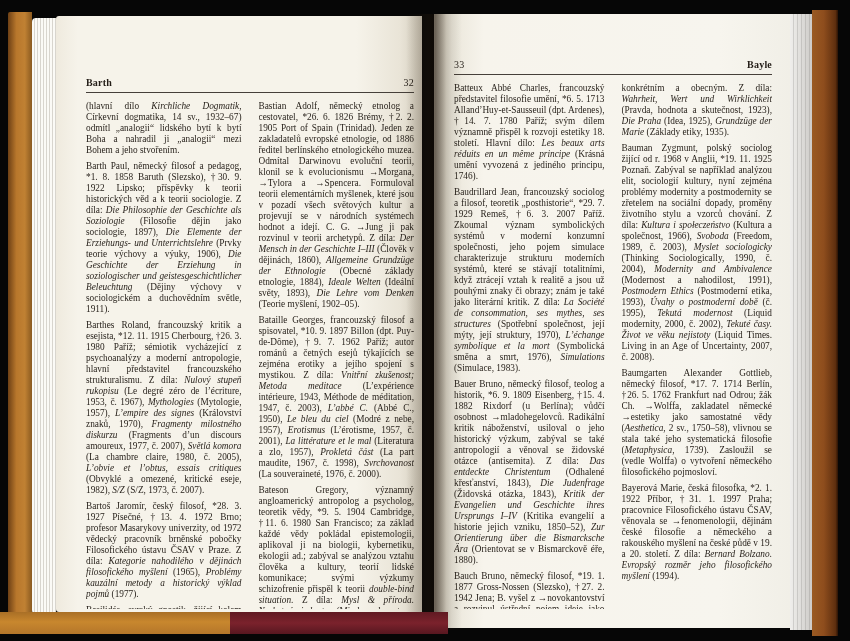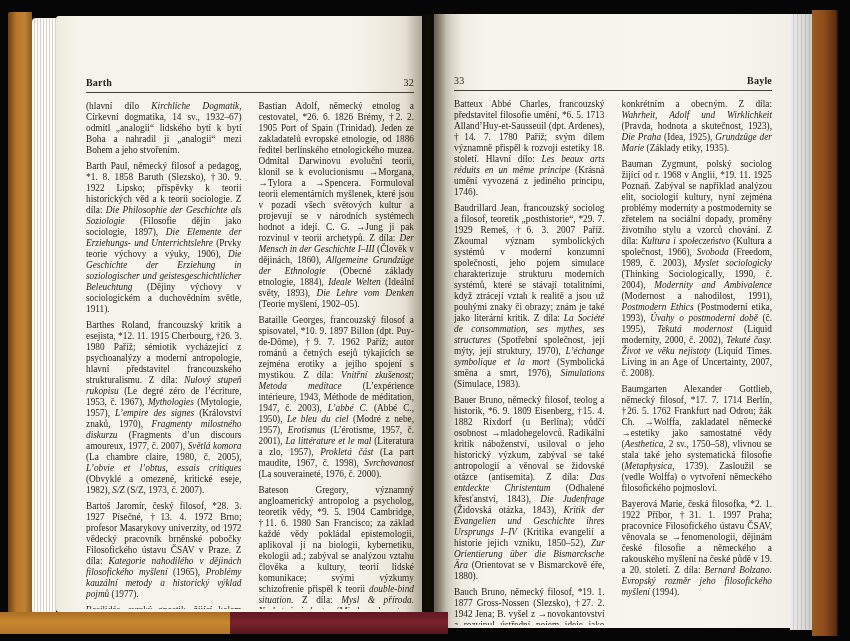--- a/index.html
+++ b/index.html
@@ -40,21 +40,21 @@
   }
   .page-left{
     left:56px;top:16px;width:366px;height:596px;
     background:linear-gradient(to right,#efeade 0,#f6f3ea 6%,#f6f3ea 82%,#e9e4d7 94%,#d3ccbc 100%);
     border-radius:3px 0 0 3px;
     padding:60px 8px 0 30px;
   }
   .page-right{
     left:434px;top:14px;width:356px;height:614px;
     background:linear-gradient(to right,#c4bcab 0,#ebe7db 5%,#f7f4ec 14%,#f7f5ee 80%,#f1efe7 100%);
-    padding:60px 18px 0 20px;
+    padding:44px 18px 0 20px;
   }
   .gutter{
     left:406px;top:14px;width:56px;height:616px;
     background:linear-gradient(to right,rgba(40,28,14,0) 0,rgba(40,28,14,.30) 40%,rgba(22,13,5,.52) 52%,rgba(40,28,14,.14) 72%,rgba(40,28,14,0) 100%);
     pointer-events:none;
   }
   
   .pagehead{
     display:flex;justify-content:space-between;align-items:flex-end;
     font-size:10px;line-height:14px;
@@ -125,21 +125,21 @@
     <span class="ph-bold">Bayle</span>
   </div>
   <div class="cols">
     <div class="col">
         <p class="entry"><span class="lead">Batteux</span><span> Abbé Charles, francouzský představitel filosofie umění, *6. 5. 1713 Alland’Huy-et-Sausseuil (dpt. Ardenes), †14. 7. 1780 Paříž; svým dílem významně přispěl k rozvoji estetiky 18. století. Hlavní dílo: </span><span class="ital">Les beaux arts réduits en un même principe</span><span> (Krásná umění vyvozená z jediného principu, 1746).</span></p>
         <p class="entry"><span class="lead">Baudrillard</span><span> Jean, francouzský sociolog a filosof, teoretik „posthistorie“, *29. 7. 1929 Remeš, †6. 3. 2007 Paříž. Zkoumal význam symbolických systémů v moderní konzumní společnosti, jeho pojem simulace charakterizuje strukturu moderních systémů, které se stávají totalitními, když ztrácejí vztah k realitě a jsou už pouhými znaky či obrazy; znám je také jako literární kritik. Z díla: </span><span class="ital">La Société de consommation, ses mythes, ses structures</span><span> (Spotřební společnost, její mýty, její struktury, 1970), </span><span class="ital">L’échange symbolique et la mort</span><span> (Symbolická směna a smrt, 1976), </span><span class="ital">Simulations</span><span> (Simulace, 1983).</span></p>
         <p class="entry"><span class="lead">Bauer</span><span> Bruno, německý filosof, teolog a historik, *6. 9. 1809 Eisenberg, †15. 4. 1882 Rixdorf (u Berlína); vůdčí osobnost →mladohegelovců. Radikální kritik náboženství, usiloval o jeho historický výzkum, zabýval se také antropologií a věnoval se židovské otázce (antisemita). Z díla: </span><span class="ital">Das entdeckte Christentum</span><span> (Odhalené křesťanství, 1843), </span><span class="ital">Die Judenfrage</span><span> (Židovská otázka, 1843), </span><span class="ital">Kritik der Evangelien und Geschichte ihres Ursprungs I–IV</span><span> (Kritika evangelií a historie jejich vzniku, 1850–52), </span><span class="ital">Zur Orientierung über die Bismarcksche Ära</span><span> (Orientovat se v Bismarckově éře, 1880).</span></p>
         <p class="entry"><span class="lead">Bauch</span><span> Bruno, německý filosof, *19. 1. 1877 Gross-Nossen (Slezsko), †27. 2. 1942 Jena; B. vyšel z →novokantovství a rozvinul ústřední pojem ideje jako jednoty mezi subjektem a objektem, mezi</span></p>
       </div>
     <div class="col">
-        <p class="entry"><span>konkrétním a obecným. Z díla: </span><span class="ital">Wahrheit, Adolf und Wirklichkeit</span><span> (Pravda, hodnota a skutečnost, 1923), </span><span class="ital">Die Praha</span><span> (Idea, 1925), </span><span class="ital">Grundzüge der Marie</span><span> (Základy etiky, 1935).</span></p>
+        <p class="entry"><span>konkrétním a obecným. Z díla: </span><span class="ital">Wahrheit, Wert und Wirklichkeit</span><span> (Pravda, hodnota a skutečnost, 1923), </span><span class="ital">Die Praha</span><span> (Idea, 1925), </span><span class="ital">Grundzüge der Marie</span><span> (Základy etiky, 1935).</span></p>
         <p class="entry"><span class="lead">Bauman</span><span> Zygmunt, polský sociolog žijící od r. 1968 v Anglii, *19. 11. 1925 Poznaň. Zabýval se například analýzou elit, sociologií kultury, nyní zejména problémy modernity a postmodernity se zřetelem na sociální dopady, proměny životního stylu a vzorců chování. Z díla: </span><span class="ital">Kultura i społeczeństvo</span><span> (Kultura a společnost, 1966), </span><span class="ital">Svoboda</span><span> (Freedom, 1989, č. 2003), </span><span class="ital">Myslet sociologicky</span><span> (Thinking Sociologically, 1990, č. 2004), </span><span class="ital">Modernity and Ambivalence</span><span> (Modernost a nahodilost, 1991), </span><span class="ital">Postmodern Ethics</span><span> (Postmoderní etika, 1993), </span><span class="ital">Úvahy o postmoderní době</span><span> (č. 1995), </span><span class="ital">Tekutá modernost</span><span> (Liquid modernity, 2000, č. 2002), </span><span class="ital">Tekuté časy. Život ve věku nejistoty</span><span> (Liquid Times. Living in an Age of Uncertainty, 2007, č. 2008).</span></p>
         <p class="entry"><span class="lead">Baumgarten</span><span> Alexander Gottlieb, německý filosof, *17. 7. 1714 Berlín, †26. 5. 1762 Frankfurt nad Odrou; žák Ch. →Wolffa, zakladatel německé →estetiky jako samostatné vědy (</span><span class="ital">Aesthetica</span><span>, 2 sv., 1750–58), vlivnou se stala také jeho systematická filosofie (</span><span class="ital">Metaphysica</span><span>, 1739). Zasloužil se (vedle Wolffa) o vytvoření německého filosofického pojmosloví.</span></p>
         <p class="entry"><span class="lead">Bayerová</span><span> Marie, česká filosofka, *2. 1. 1922 Příbor, †31. 1. 1997 Praha; pracovnice Filosofického ústavu ČSAV, věnovala se →fenomenologii, dějinám české filosofie a německého a rakouského myšlení na české půdě v 19. a 20. století. Z díla: </span><span class="ital">Bernard Bolzano. Evropský rozměr jeho filosofického myšlení</span><span> (1994).</span></p>
       </div>
   </div>
 </div>
 
 <div class="abs gutter"></div>
 <div class="abs band-orange"></div>
 <div class="abs band-maroon"></div>

